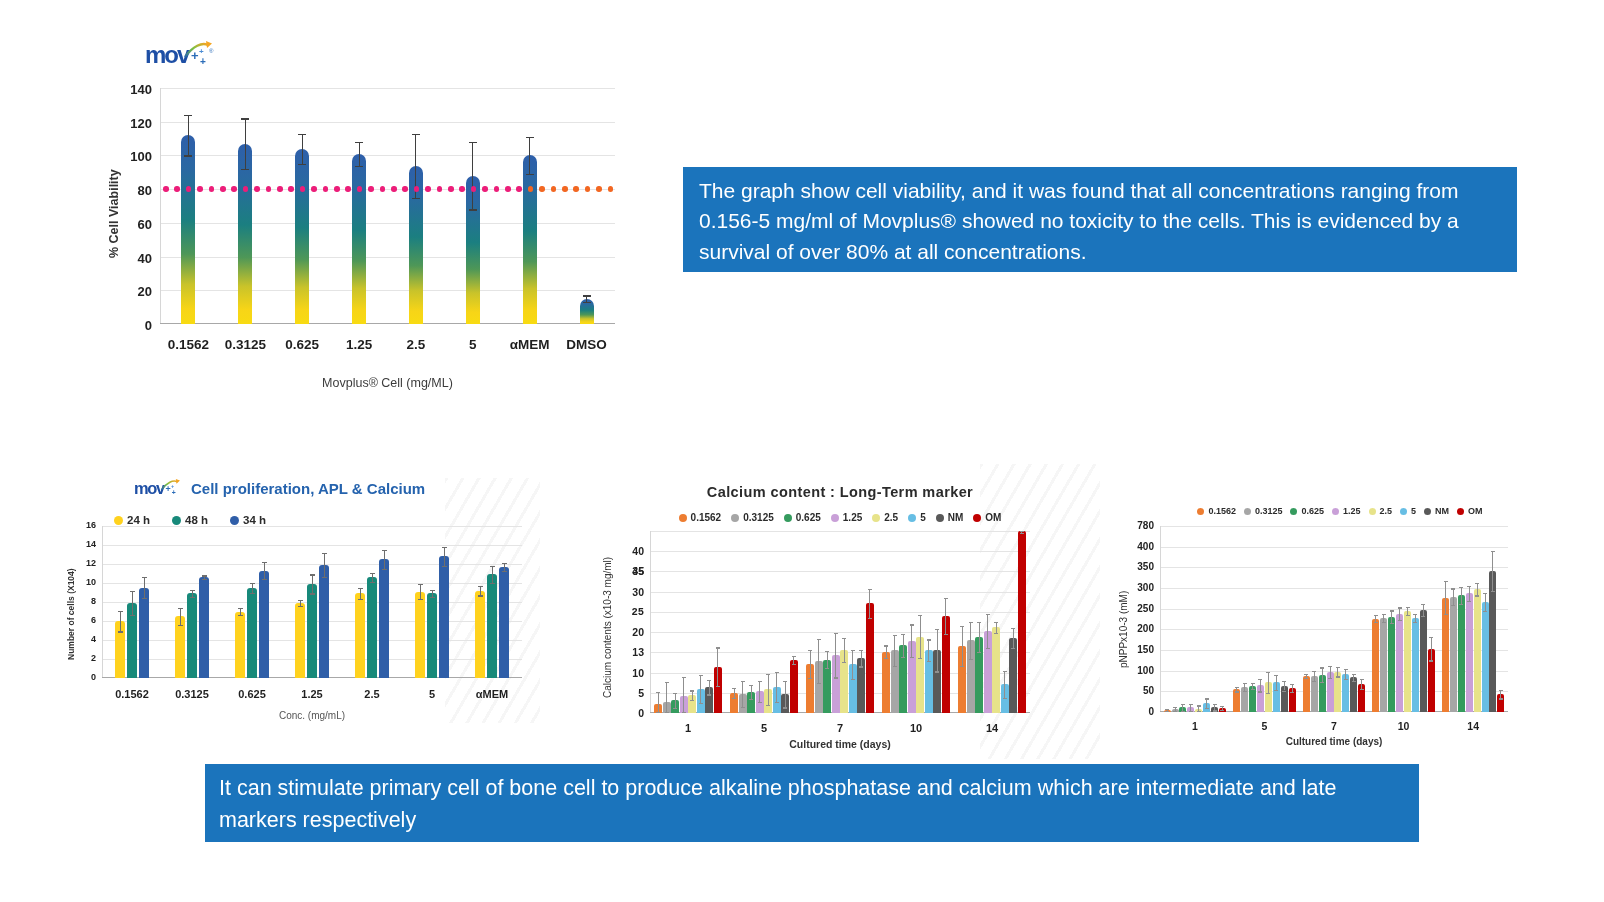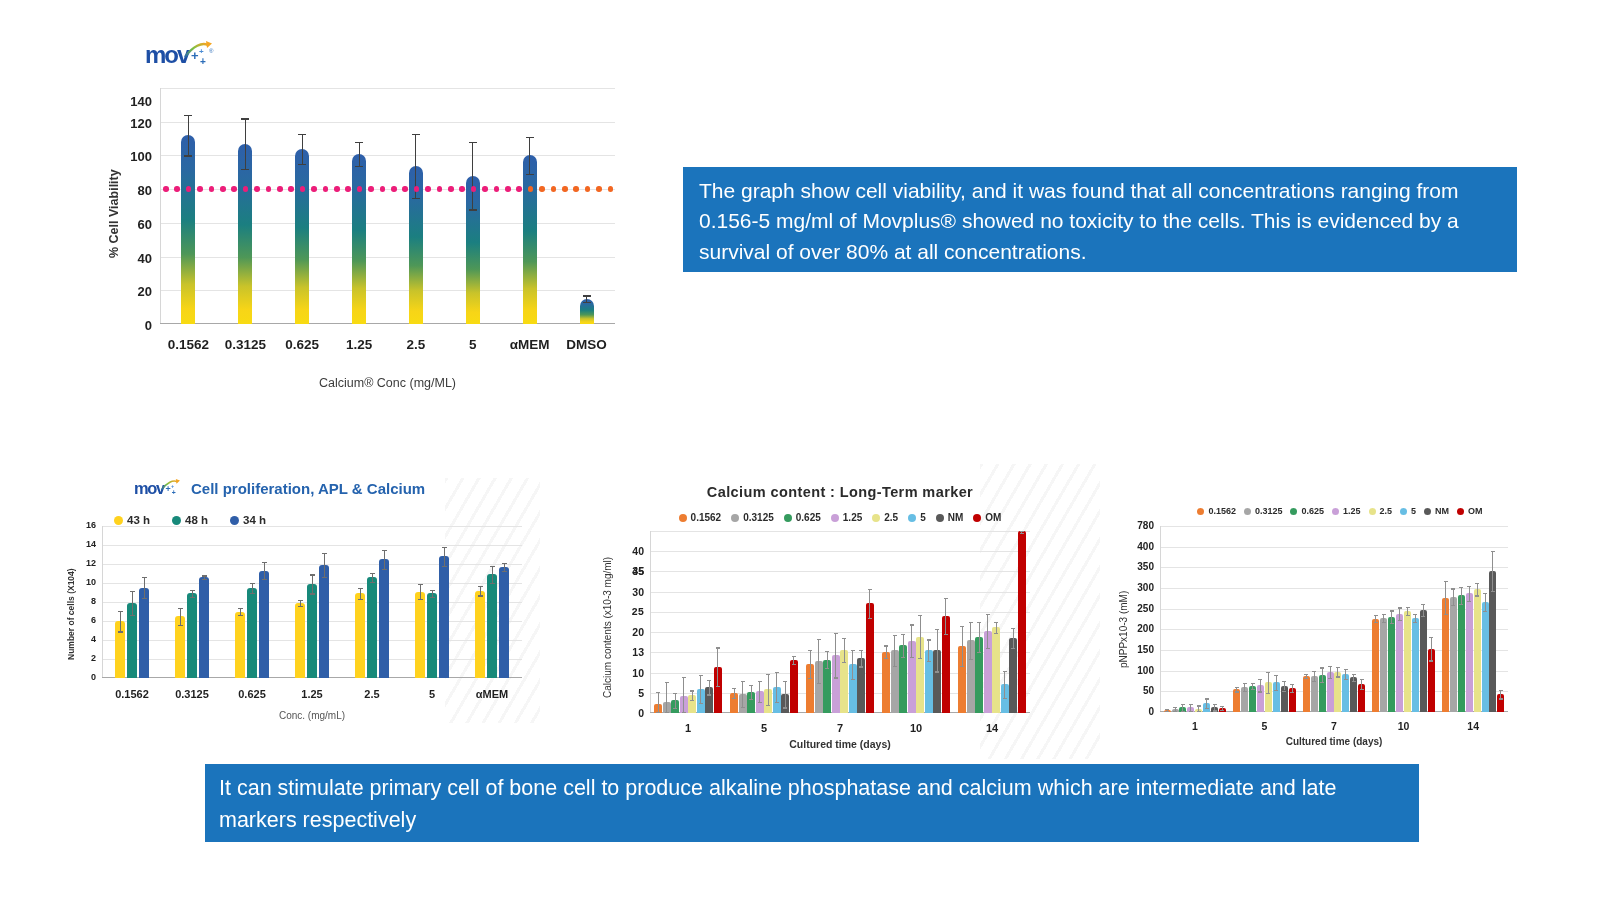--- a/index.html
+++ b/index.html
@@ -115,21 +115,21 @@
       <div class="ytick" style="top: 162.571px;">40</div>
       <div class="grid" style="top: 134.857px;"></div>
       <div class="ytick" style="top: 128.857px;">60</div>
       <div class="grid" style="top: 101.143px;"></div>
       <div class="ytick" style="top: 95.1429px;">80</div>
       <div class="grid" style="top: 67.4286px;"></div>
       <div class="ytick" style="top: 61.4286px;">100</div>
       <div class="grid" style="top: 33.7143px;"></div>
       <div class="ytick" style="top: 27.7143px;">120</div>
       <div class="grid" style="top: 0px;"></div>
-      <div class="ytick" style="top: -6px; margin-top: 12px;">140</div>
+      <div class="ytick" style="top: -6px;">140</div>
       <div class="baseline"></div>
       <div class="leftaxis"></div>
       <div class="xlab" style="left: 0px; width: 56.875px; top: 249px;">0.1562</div>
       <div class="vbar grad-bar" style="left: 21.4375px; width: 14px; height: 188.8px; border-radius: 7px 7px 0px 0px;"></div>
       <div class="ebar" style="left: 27.9375px; top: 26.9714px; width: 1px; height: 40.4571px; background: rgb(63, 63, 63);"></div>
       <div class="ebar" style="left: 24.4375px; top: 26.9714px; width: 8px; height: 1.2px; background: rgb(63, 63, 63);"></div>
       <div class="ebar" style="left: 24.4375px; top: 67.4286px; width: 8px; height: 1.2px; background: rgb(63, 63, 63);"></div>
       <div class="xlab" style="left: 56.875px; width: 56.875px; top: 249px;">0.3125</div>
       <div class="vbar grad-bar" style="left: 78.3125px; width: 14px; height: 180.371px; border-radius: 7px 7px 0px 0px;"></div>
       <div class="ebar" style="left: 84.8125px; top: 30.3429px; width: 1px; height: 50.5714px; background: rgb(63, 63, 63);"></div>
@@ -199,21 +199,21 @@
       <div class="dot" style="left: 356.4px; top: 98.3429px; background: rgb(236, 30, 121);"></div>
       <div class="dot" style="left: 367.8px; top: 98.3429px; background: rgb(242, 103, 34);"></div>
       <div class="dot" style="left: 379.2px; top: 98.3429px; background: rgb(242, 103, 34);"></div>
       <div class="dot" style="left: 390.6px; top: 98.3429px; background: rgb(242, 103, 34);"></div>
       <div class="dot" style="left: 402px; top: 98.3429px; background: rgb(242, 103, 34);"></div>
       <div class="dot" style="left: 413.4px; top: 98.3429px; background: rgb(242, 103, 34);"></div>
       <div class="dot" style="left: 424.8px; top: 98.3429px; background: rgb(242, 103, 34);"></div>
       <div class="dot" style="left: 436.2px; top: 98.3429px; background: rgb(242, 103, 34);"></div>
       <div class="dot" style="left: 447.6px; top: 98.3429px; background: rgb(242, 103, 34);"></div>
     </div>
-  <div class="xtitle">Calcium® Conc (mg/ML)</div>
+  <div class="xtitle">Movplus® Cell (mg/ML)</div>
 </div>
 
 <div id="callout1" class="callout">The graph show cell viability, and it was found that all concentrations ranging from 0.156-5 mg/ml of Movplus® showed no toxicity to the cells. This is evidenced by a survival of over 80% at all concentrations.</div>
 
 <div id="c2" class="chartbox">
   <div class="hdr">
     <svg width="48" height="21" viewBox="0 0 70 30">
       <defs>
           <linearGradient id="lg2" x1="0" y1="1" x2="1" y2="0">
         <stop offset="0" stop-color="#2563AE"></stop>
@@ -226,21 +226,21 @@
       <polygon points="61,1 67,3.5 62,8" fill="#F5A623"></polygon>
       <text x="46" y="20" font-size="13" font-weight="bold" fill="#2B6CB8">+</text>
       <text x="55" y="25" font-size="10" font-weight="bold" fill="#2B6CB8">+</text>
       <text x="54" y="14" font-size="8" font-weight="bold" fill="#4A8BD4">+</text>
     </svg>
     <span class="ctitle">Cell proliferation, APL &amp; Calcium</span>
   </div>
   <div id="legend2" class="legend">
       <span class="litem">
         <span class="ldot" style="background: rgb(255, 210, 30);"></span>
-        <span class="llab">43 h</span>
+        <span class="llab">24 h</span>
       </span>
       <span class="litem">
         <span class="ldot" style="background: rgb(23, 137, 122);"></span>
         <span class="llab">48 h</span>
       </span>
       <span class="litem">
         <span class="ldot" style="background: rgb(47, 94, 168);"></span>
         <span class="llab">34 h</span>
       </span>
     </div>

